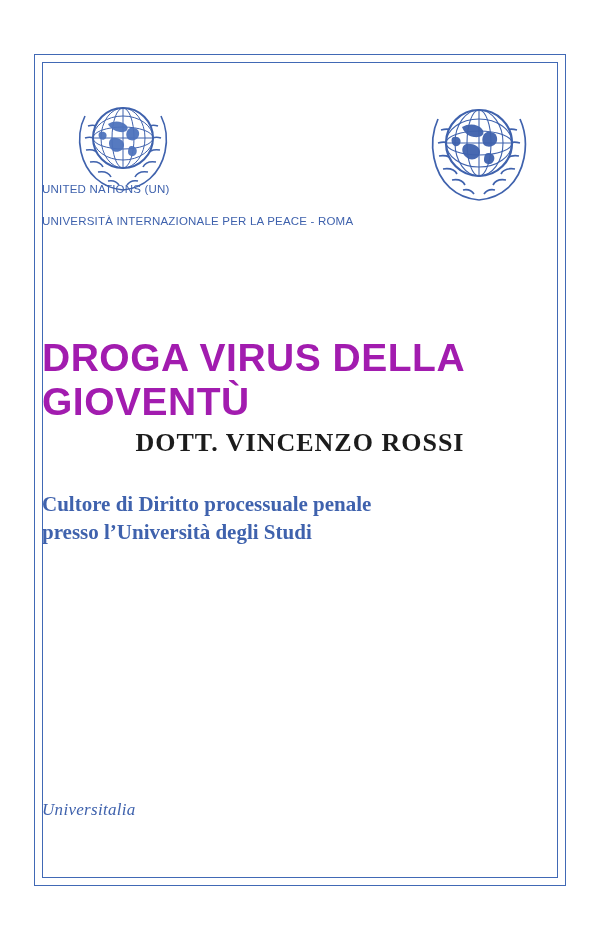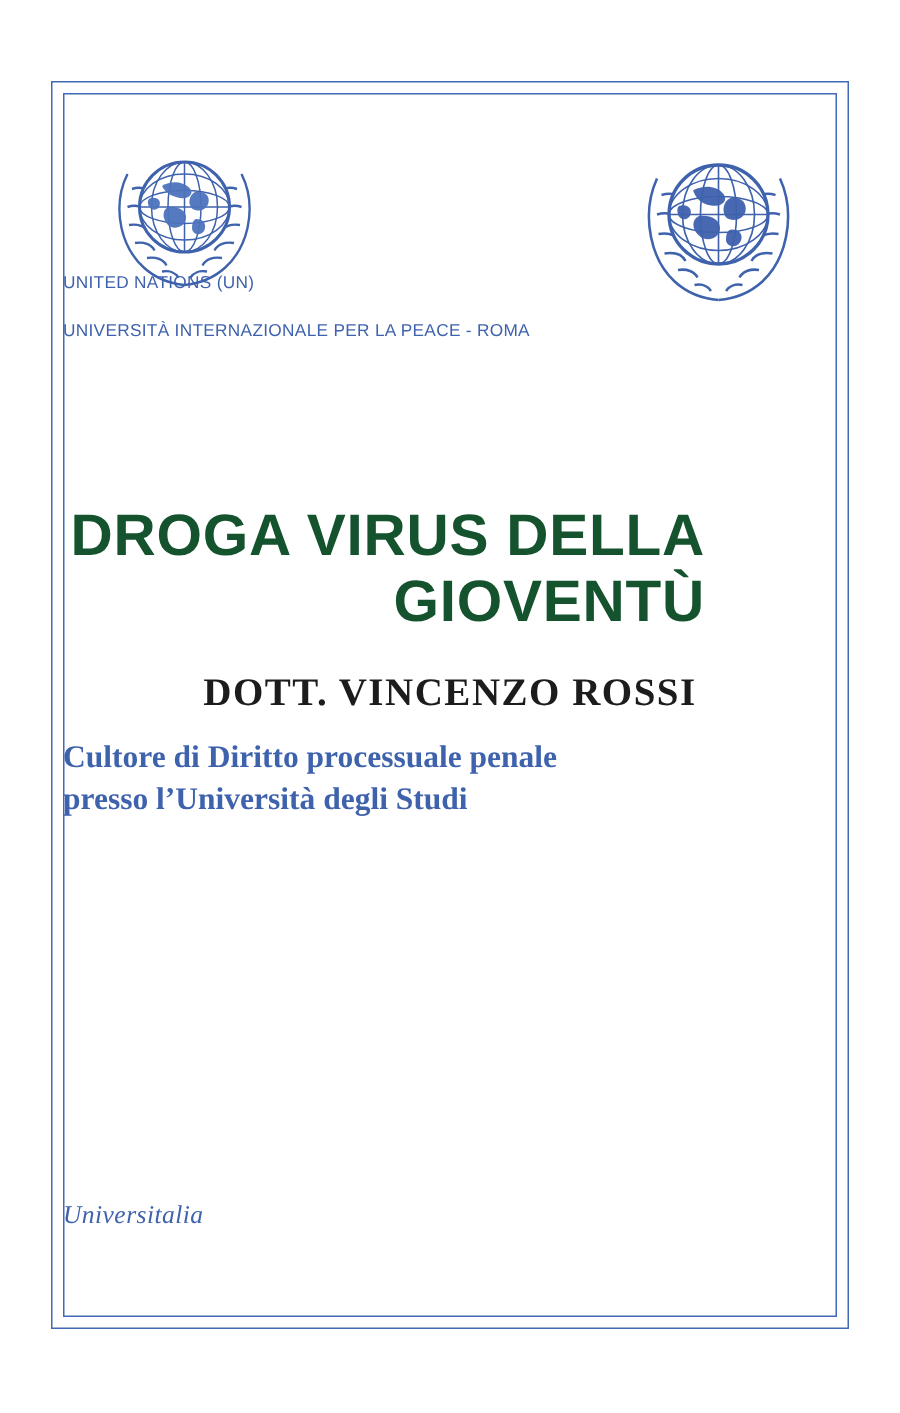--- a/index.html
+++ b/index.html
@@ -85,42 +85,41 @@
     white-space: nowrap;
   }
   .hdr-gap { height: 17px; }
 
   
   .title {
     position: absolute;
     top: 274px;
     left: 0;
     width: 428px;
-    text-align: right;
-    color: #14532d;
+    text-align: left;
+    color: #a21caf;
     font-family: "Liberation Sans", sans-serif;
     font-weight: bold;
     font-size: 39px;
     line-height: 44px;
     letter-spacing: 0.5px;
   }
 
   
   .author {
     position: absolute;
     top: 366px;
     left: 0;
     width: 516px;
     text-align: center;
     color: #1c1c1c;
     font-family: "Liberation Serif", serif;
     font-weight: bold;
     font-size: 26px;
     letter-spacing: 1px;
-    margin-top: 19px;
   }
 
   
   .affiliation {
     position: absolute;
     top: 428px;
     left: 0;
     width: 516px;
     text-align: left;
     color: #3f62ad;

